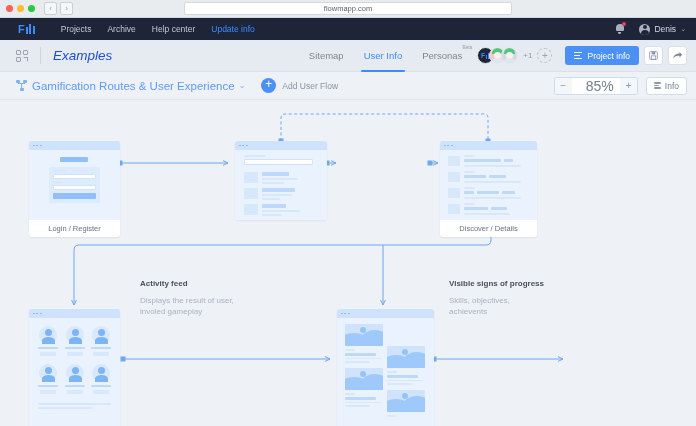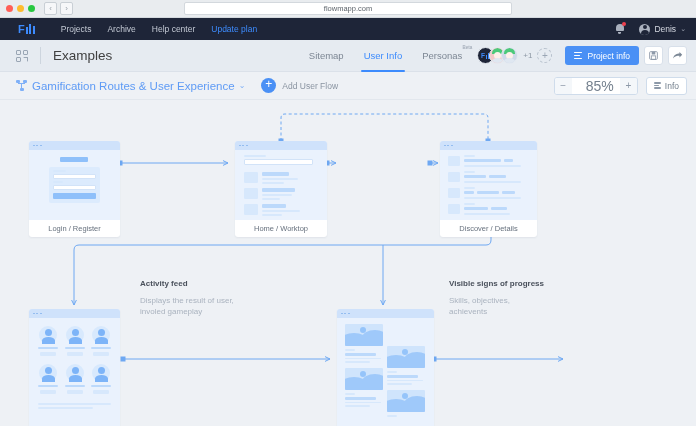--- a/index.html
+++ b/index.html
@@ -115,21 +115,21 @@
   }
   .grid-icon {
     display: grid; grid-template-columns: 5px 5px; grid-template-rows: 5px 5px;
     gap: 2px;
   }
   .grid-icon i {
     border: 1.2px solid #9aa6b4; border-radius: 1px; display: block;
   }
   .grid-icon i.open { border-color: #9aa6b4; border-left-color: transparent; border-bottom-color: transparent; }
   .tb-divider { width: 1px; height: 17px; background: #cdd5de; margin: 0 12px; }
-  .project-name { font-size: 13.5px; color: #404040; }
+  .project-name { font-size: 13.5px; color: #1d4ed8; font-style: italic; }
   .tabs { display: flex; align-items: center; gap: 14px; margin-left: auto; margin-right: 12px; height: 32px; }
   .tab {
     font-size: 9.5px; color: #7d8794; height: 32px;
     display: flex; align-items: center; position: relative; padding: 0 3px;
   }
   .tab.active { color: #3d8bfd; }
   .tab.active::after {
     content: ''; position: absolute; left: 0; right: 0; bottom: 0;
     height: 2px; background: #3d8bfd; border-radius: 1px;
   }
@@ -280,21 +280,21 @@
   <div class="logo">
     <span class="f">F</span>
     <span class="bar b1"></span>
     <span class="bar b2"></span>
     <span class="bar b3"></span>
   </div>
   <div class="nav-links">
     <span class="nav-link">Projects</span>
     <span class="nav-link">Archive</span>
     <span class="nav-link">Help center</span>
-    <span class="nav-link accent">Update plan</span>
+    <span class="nav-link accent">Update info</span>
   </div>
   <div class="topnav-right">
     <div class="bell">
       <span class="body"></span>
       <span class="clap"></span>
       <span class="badge"></span>
     </div>
     <div class="user">
       <span class="user-av"></span>
       <span class="user-name">Denis</span>
@@ -487,21 +487,20 @@
       <div class="wf lite" style="left:27px; top:40.5px; width:22px; height:2px;"></div>
       <div class="wf lite" style="left:9px; top:47px; width:14px; height:11px;"></div>
       <div class="wf" style="left:27px; top:47px; width:33px; height:3.5px;"></div>
       <div class="wf lite" style="left:27px; top:53px; width:30px; height:2px;"></div>
       <div class="wf lite" style="left:27px; top:56.5px; width:18px; height:2px;"></div>
       <div class="wf lite" style="left:9px; top:63px; width:14px; height:11px;"></div>
       <div class="wf" style="left:27px; top:63px; width:24px; height:3.5px;"></div>
       <div class="wf lite" style="left:27px; top:69px; width:38px; height:2px;"></div>
       <div class="wf lite" style="left:27px; top:72.5px; width:20px; height:2px;"></div>
     </div>
-    <div class="label">Home / Worktop</div>
   </div>
 
 
   <div class="node tall" style="left:440px; top:41px; width:97px;">
     <div class="screen">
       <div class="titlebar">
           <i></i>
           <i></i>
           <i></i>
         </div>

